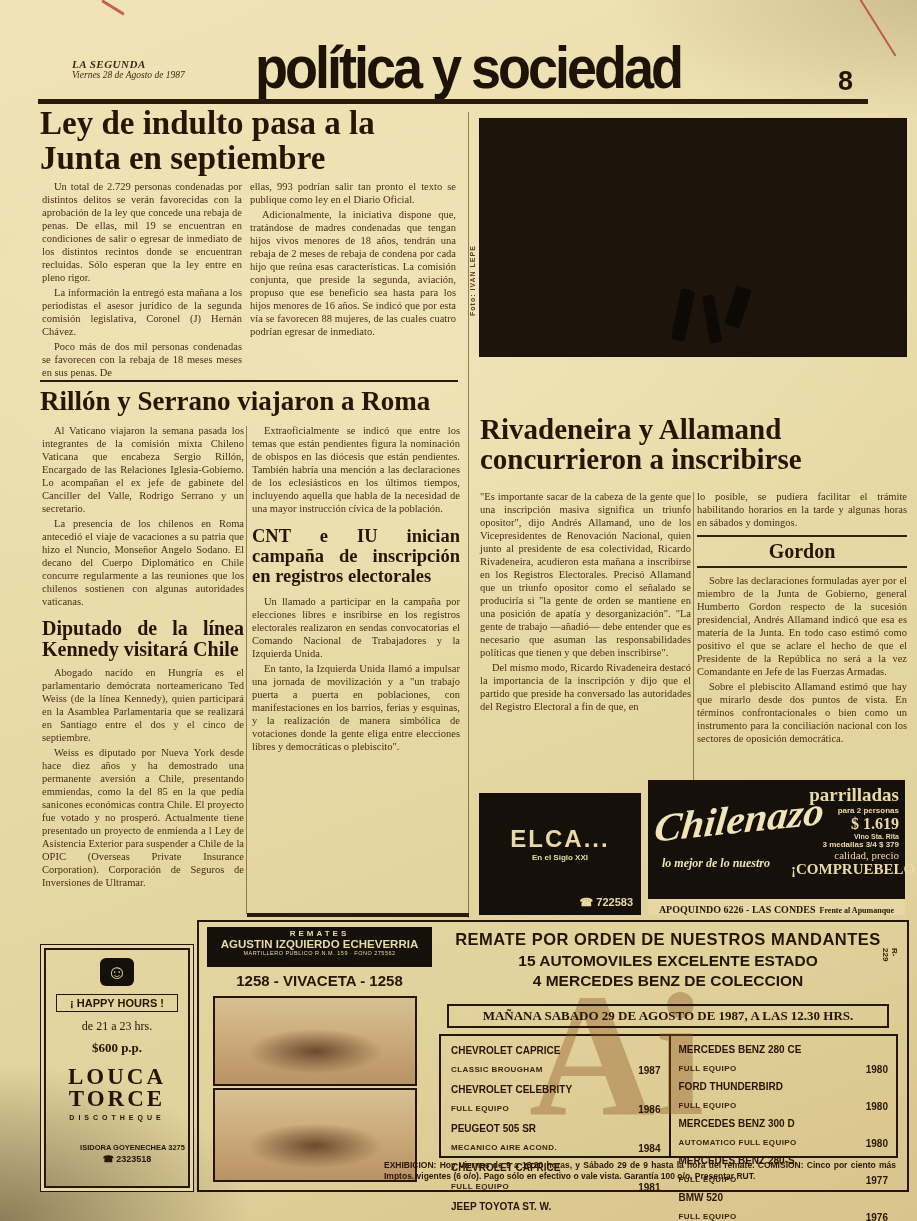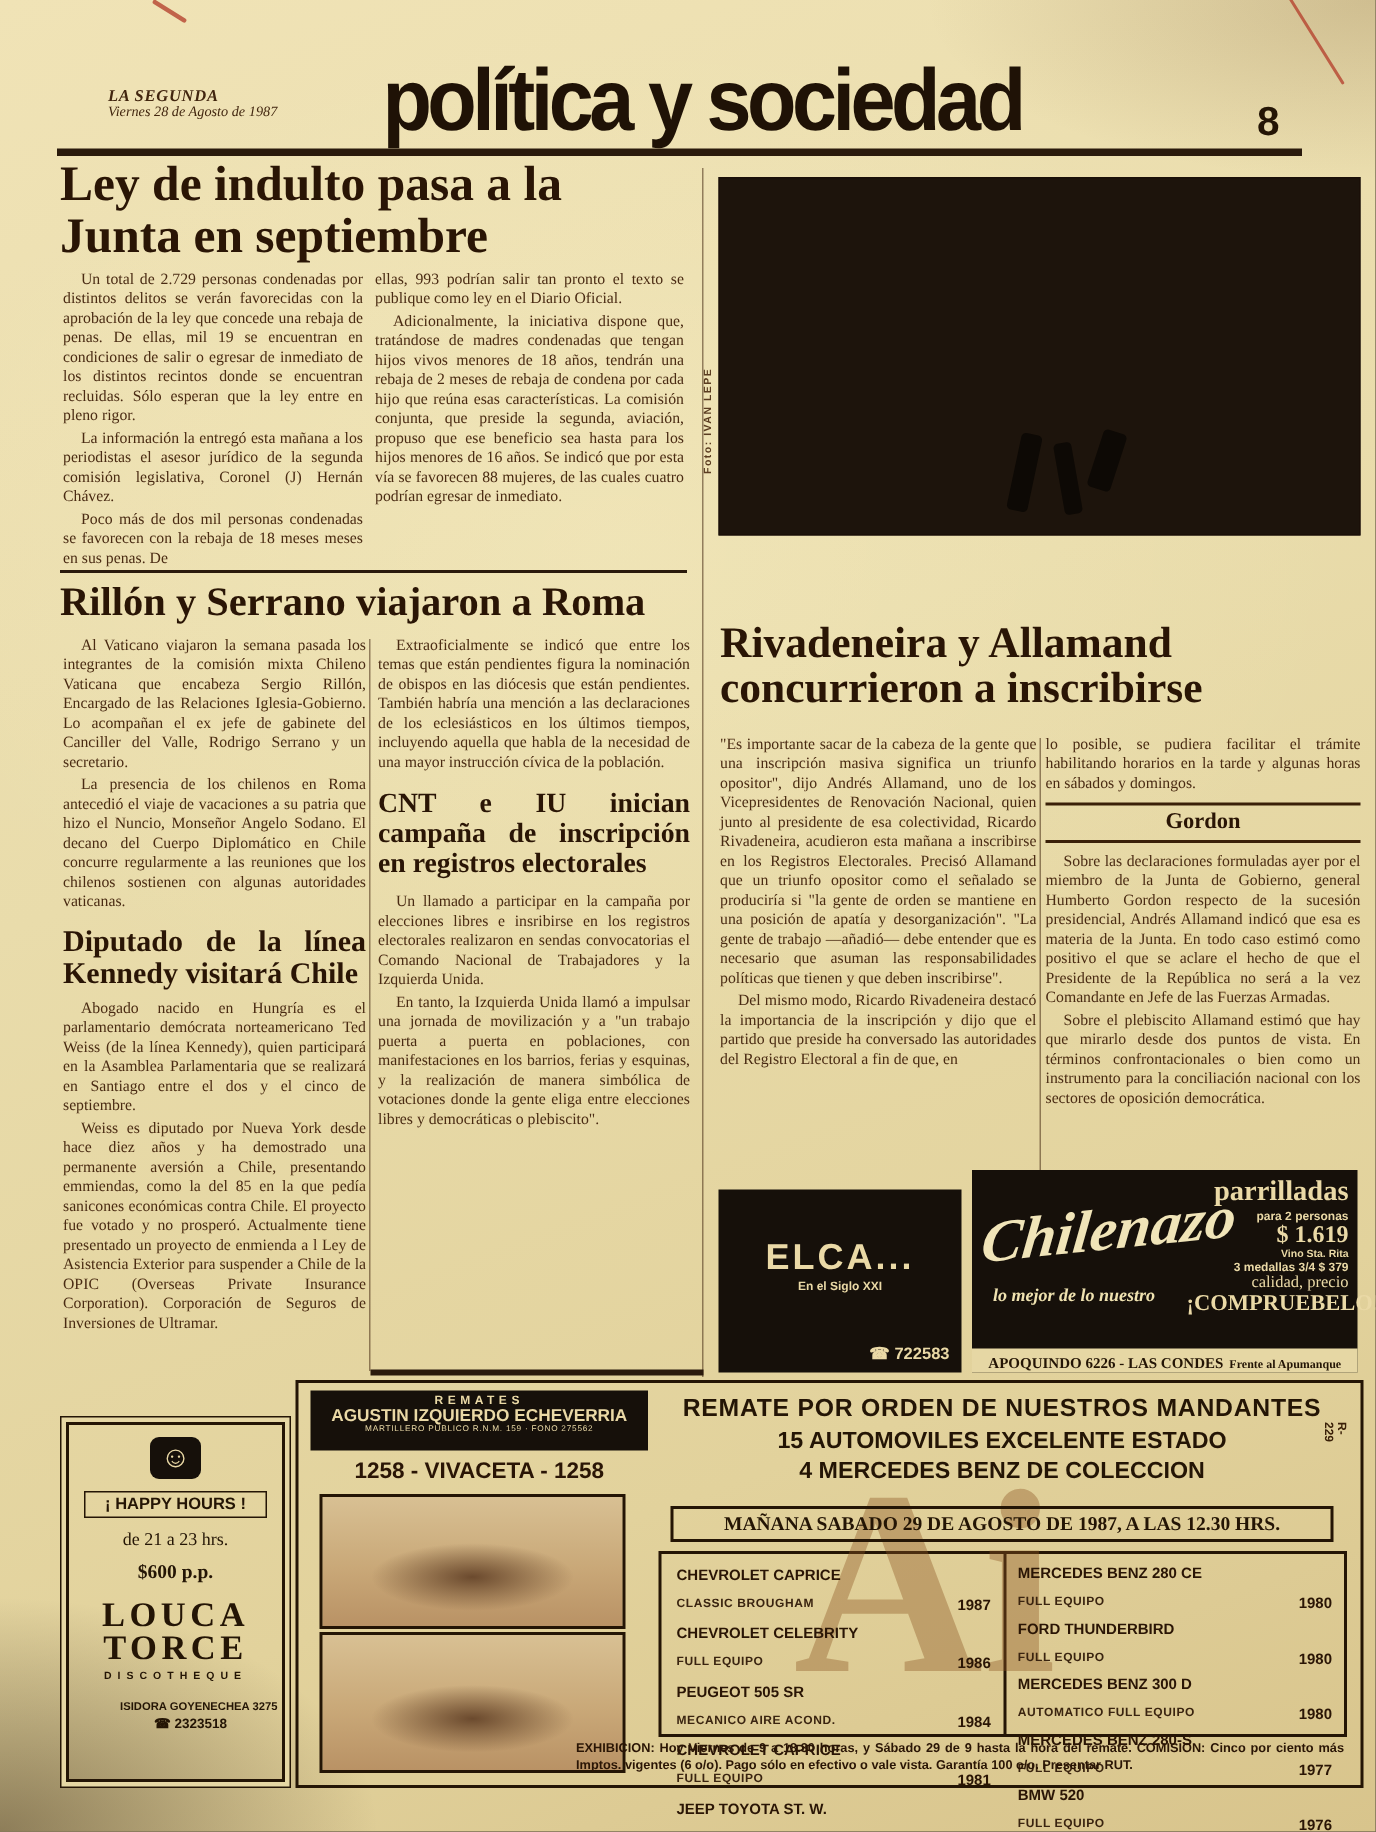--- a/index.html
+++ b/index.html
@@ -27,21 +27,21 @@
       radial-gradient(150px 170px at 88% 55%, #241a10 0%, rgba(0,0,0,0) 78%),
       linear-gradient(180deg,#473télé 0%, #241a10 50%, #160f08 100%);
     background-color:#1d140c;border:1px solid #1a0f08;}
   .mic{position:absolute;background:#0d0905;border-radius:3px;}
   .photo-credit{position:absolute;left:-4px;bottom:40px;transform:rotate(-90deg);transform-origin:left bottom;
     font:bold 7px "Liberation Sans",sans-serif;letter-spacing:1px;color:#5a3c20;}
   .caption{font-style:italic;font-weight:bold;font-size:11.5px;line-height:1.25;text-align:justify;color:#3a2008;}
   .subhead-k{font-size:20px;line-height:1.05;font-weight:bold;margin:10px 0 6px 0;color:#2a1505;}
   .subhead-c{font-size:18.5px;line-height:1.08;font-weight:bold;margin:12px 0 8px 0;color:#2a1505;}
   .gordon{border-top:2px solid #3a2008;border-bottom:2px solid #3a2008;text-align:center;
-    font-weight:bold;font-size:15px;padding:2px 0;margin:6px 0 6px 0;color:#2a1505;}
+    font-weight:bold;font-size:20px;padding:2px 0;margin:6px 0 6px 0;color:#2a1505;}
   
   .adblack{background:#16100a;color:#ead9a6;}
   .chz-logo{font:bold italic 40px "Liberation Serif",serif;transform:skewX(-12deg) rotate(-6deg);color:#f0e4b8;}
   .stripe{background:#e6d7a4;color:#241505;}
   .carph{background:
       radial-gradient(90px 30px at 50% 62%, #6b4a2e 0%, rgba(0,0,0,0) 75%),
       linear-gradient(180deg,#d8c093 0%,#c9a878 55%,#b99265 100%);
     border:2px solid #241505;}
   .car-row{display:flex;justify-content:space-between;align-items:flex-end;margin-bottom:3px;position:relative;z-index:2;}
   .car-nm{font:bold 10px "Liberation Sans",sans-serif;color:#2a1505;line-height:1.15;}
@@ -213,17 +213,17 @@
   </div>
 
   <div class="abs disco" style="left:44px;top:948px;width:142px;height:236px;">
     <div style="display:inline-block;margin-top:8px;background:#16100a;color:#ead9a6;border-radius:6px;width:34px;height:28px;font-size:20px;line-height:28px;">☺</div>
     <div style="margin:8px 10px 0 10px;border:1.5px solid #241505;font:bold 11px 'Liberation Sans',sans-serif;padding:2px 0;">¡ HAPPY HOURS !</div>
     <div style="margin-top:7px;font:12px 'Liberation Serif',serif;">de 21 a 23 hrs.</div>
     <div style="margin-top:6px;font:bold 13px 'Liberation Serif',serif;">$600 p.p.</div>
     <div style="margin-top:10px;font:bold 23px 'Liberation Serif',serif;letter-spacing:3px;line-height:.95;">LOUCA</div>
     <div style="font:bold 23px 'Liberation Serif',serif;letter-spacing:3px;line-height:.95;">TORCE</div>
     <div style="margin-top:4px;font:bold 7px 'Liberation Sans',sans-serif;letter-spacing:4px;">DISCOTHEQUE</div>
-    <div style="margin-top:12px;font:bold 7.5px 'Liberation Sans',sans-serif;padding-left:31px;">ISIDORA GOYENECHEA 3275</div>
+    <div style="margin-top:22px;font:bold 7.5px 'Liberation Sans',sans-serif;padding-left:31px;">ISIDORA GOYENECHEA 3275</div>
     <div style="margin-top:2px;font:bold 9px 'Liberation Sans',sans-serif;padding-left:20px;">☎ 2323518</div>
   </div>
 
 </div>
 
 </body></html>

